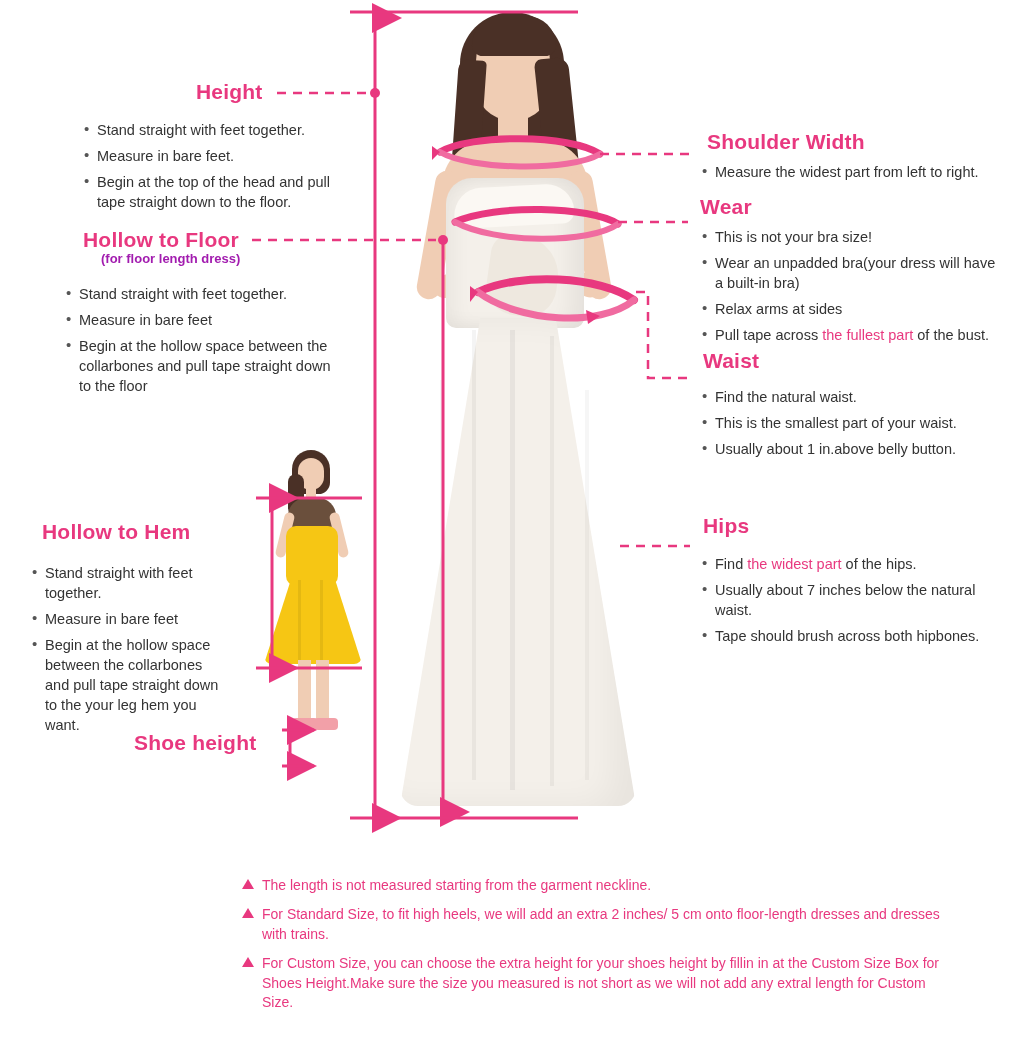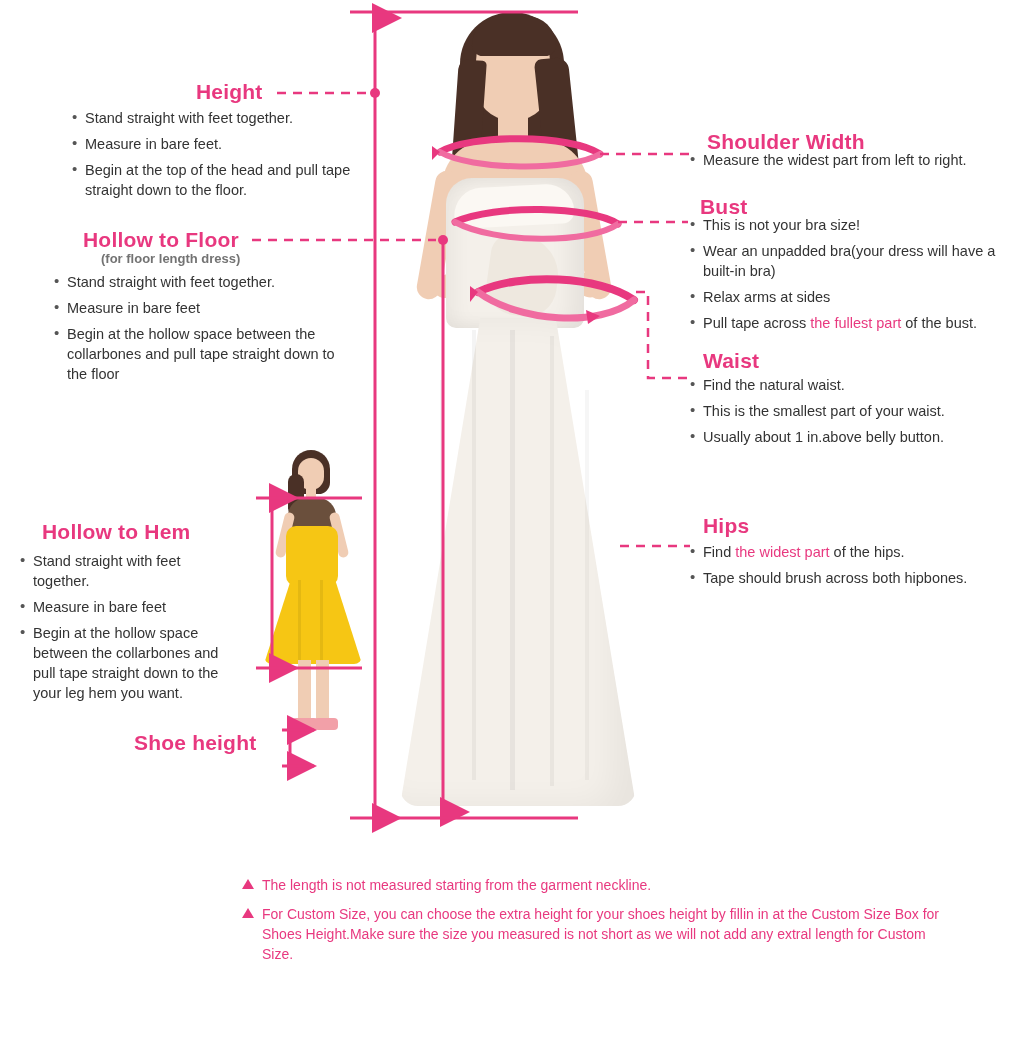--- a/index.html
+++ b/index.html
@@ -22,33 +22,33 @@
   .heading {
     position: absolute;
     color: #e8387f;
     font-weight: bold;
     font-size: 21px;
     letter-spacing: 0.2px;
     white-space: nowrap;
   }
   .subheading {
     position: absolute;
-    color: #737373;
+    color: #a21caf;
     font-weight: bold;
     font-size: 13px;
     white-space: nowrap;
   }
   .bullets {
     position: absolute;
     font-size: 14.5px;
     line-height: 1.38;
     color: #333;
   }
   .bullets ul {
-    margin: 4px;
+    margin: 16px;
     padding: 0;
     list-style: none;
   }
   .bullets li {
     position: relative;
     padding-left: 15px;
     margin-bottom: 6px;
   }
   .bullets li::before {
     content: "•";
@@ -253,21 +253,21 @@
 
   <div class="heading" style="left:134px; top:731px;">Shoe height</div>
 
   <div class="heading" style="left:707px; top:130px;">Shoulder Width</div>
   <div class="bullets" style="left:684px; top:146px; width:330px;">
     <ul>
       <li>Measure the widest part from left to right.</li>
     </ul>
   </div>
 
-  <div class="heading" style="left:700px; top:195px;">Bust</div>
+  <div class="heading" style="left:700px; top:195px;">Wear</div>
   <div class="bullets" style="left:684px; top:211px; width:330px;">
     <ul>
       <li>This is not your bra size!</li>
       <li>Wear an unpadded bra(your dress will have a built-in bra)</li>
       <li>Relax arms at sides</li>
       <li><span>Pull tape across </span><span class="pink-text">the fullest part</span><span> of the bust.</span></li>
     </ul>
   </div>
 
   <div class="heading" style="left:703px; top:349px;">Waist</div>
@@ -276,28 +276,33 @@
       <li>Find the natural waist.</li>
       <li>This is the smallest part of your waist.</li>
       <li>Usually about 1 in.above belly button.</li>
     </ul>
   </div>
 
   <div class="heading" style="left:703px; top:514px;">Hips</div>
   <div class="bullets" style="left:684px; top:538px; width:320px;">
     <ul>
       <li><span>Find </span><span class="pink-text">the widest part</span><span> of the hips.</span></li>
+      <li>Usually about 7 inches below the natural waist.</li>
       <li>Tape should brush across both hipbones.</li>
     </ul>
   </div>
 
   <div class="notes">
     <div class="note-row">
       <span class="tri"></span>
       <span>The length is not measured starting from the garment neckline.</span>
     </div>
     <div class="note-row">
       <span class="tri"></span>
+      <span>For Standard Size, to fit high heels, we will add an extra 2 inches/ 5  cm onto floor-length dresses and dresses with trains.</span>
+    </div>
+    <div class="note-row">
+      <span class="tri"></span>
       <span>For Custom Size, you can choose the extra height for your shoes height by fillin in at the Custom Size Box for Shoes Height.Make sure the size you measured is not short as we will not add any extral length for Custom Size.</span>
     </div>
   </div>
 
 </div>
 
 </body></html>

